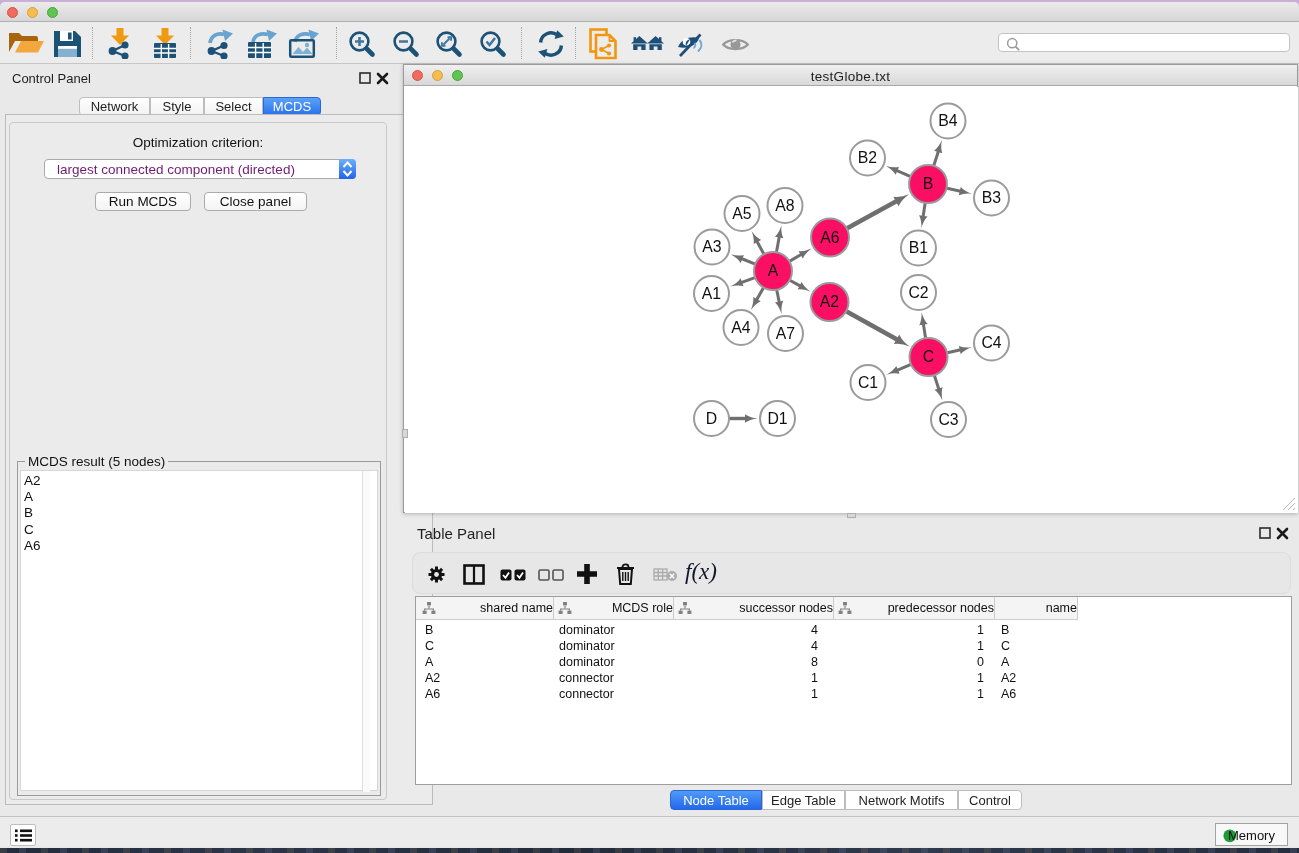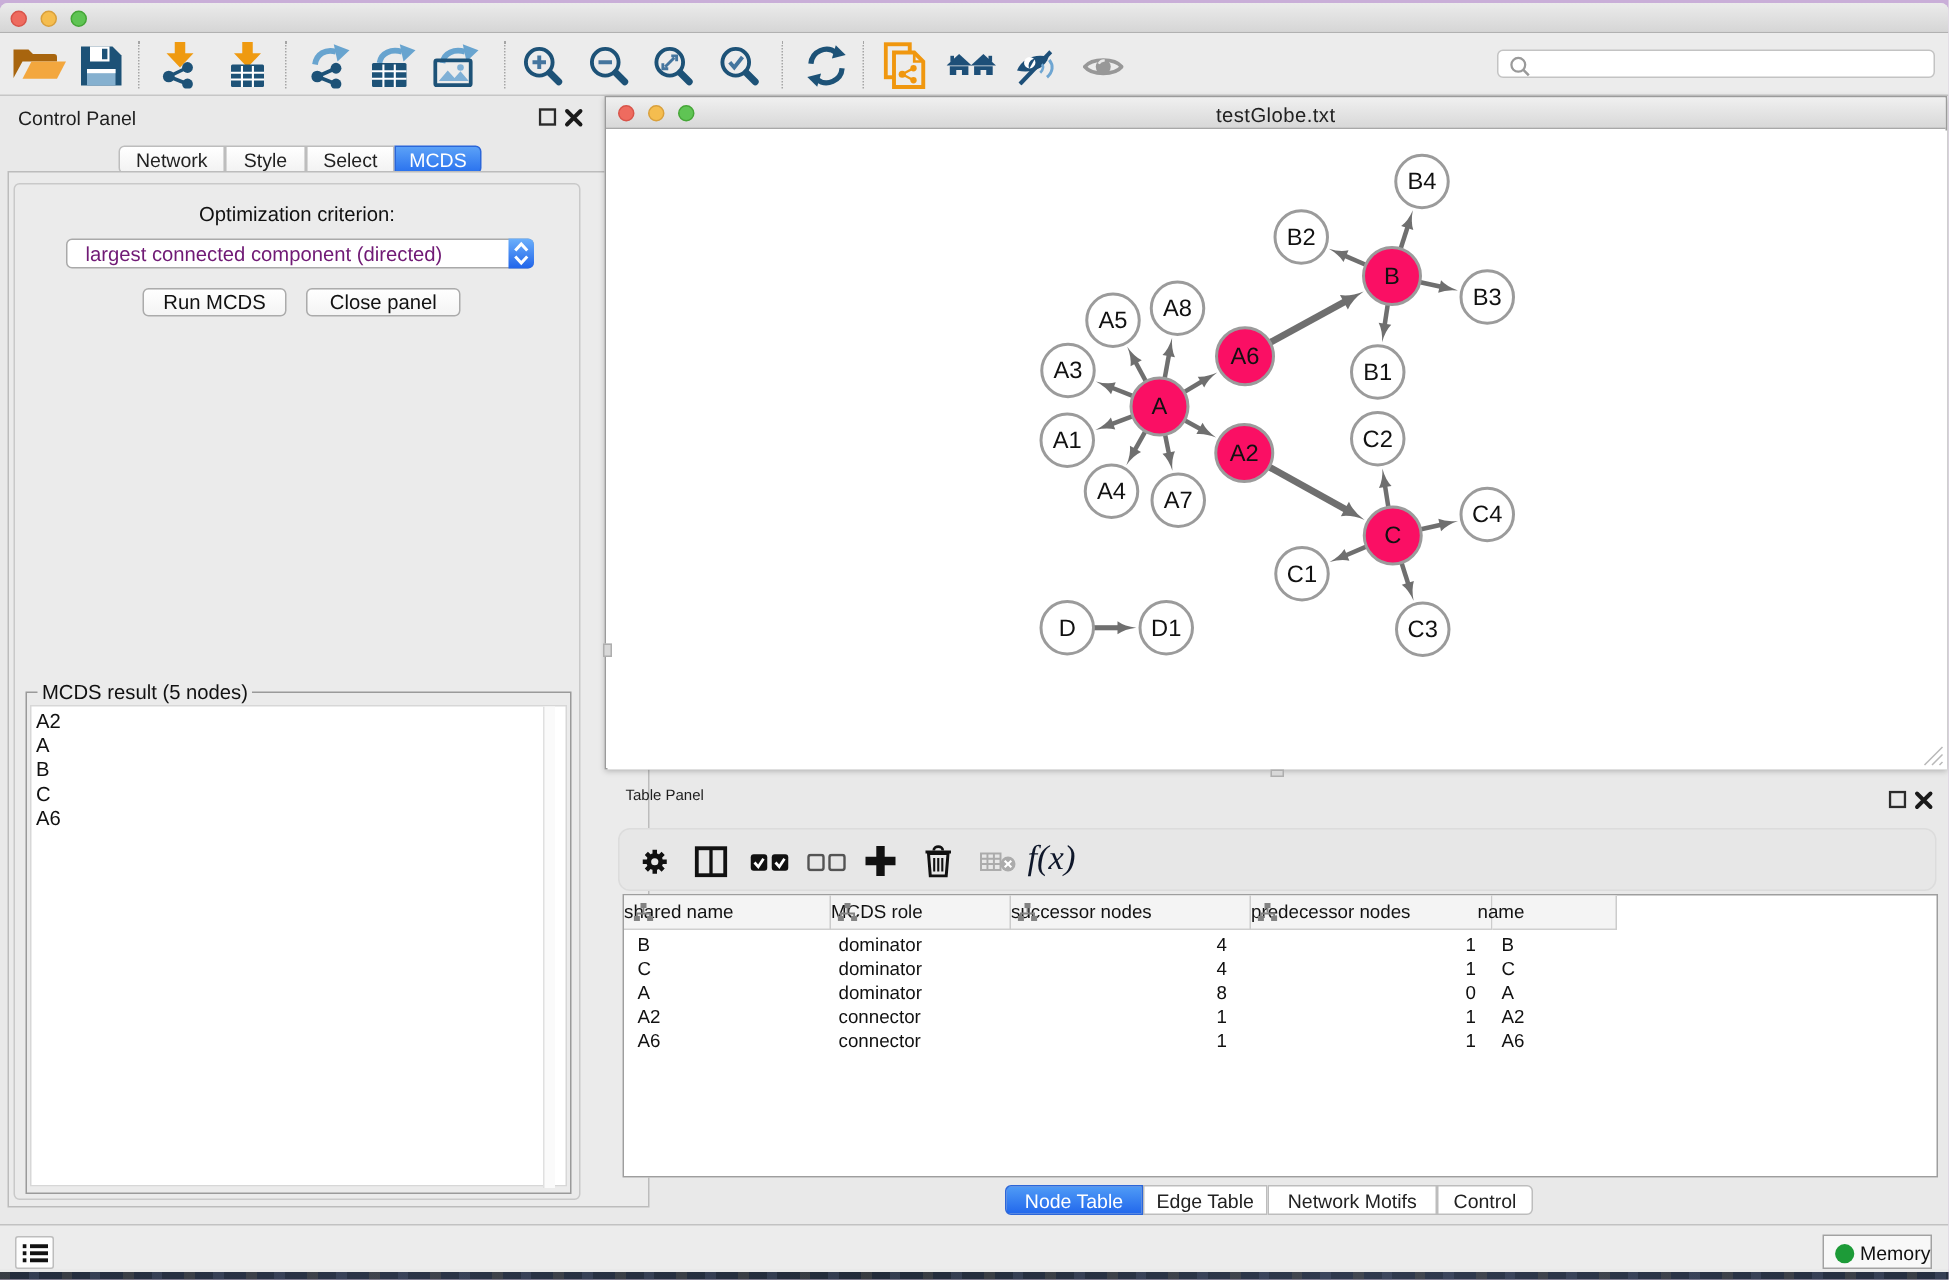--- a/index.html
+++ b/index.html
@@ -63,28 +63,28 @@
 
 #netwin { position:absolute; left:403px; top:62px; width:895px; height:449px;
   background:#fff; border:1px solid #9b9b9b; box-shadow:0 1px 4px rgba(0,0,0,.25); }
 #nw-titlebar { position:absolute; left:0; top:0; width:100%; height:21px;
   background:linear-gradient(#f0f0f0,#d8d8d8); border-bottom:1px solid #a8a8a8; }
 #nw-titlebar .title { position:absolute; width:100%; text-align:center; top:3.5px;
   font-size:13.5px; letter-spacing:0.3px; color:#222; }
 #graph { position:absolute; left:0; top:0; }
 #nw-canvas { position:absolute; left:1px; top:22px; width:893px; height:426px; background:#fff; }
 
-#tp-title { position:absolute; left:417px; top:523px; font-size:10px; color:#1e1e1e; }
+#tp-title { position:absolute; left:417px; top:523px; font-size:15px; color:#1e1e1e; }
 #tp-toolbar { position:absolute; left:412px; top:550px; width:879px; height:42px;
   background:#e7e7e7; border:1px solid #dcdcdc; border-radius:8px; }
 #tp-table { position:absolute; left:415px; top:594px; width:877px; height:189px;
   background:#fff; border:1px solid #9e9e9e; }
 .th { position:absolute; top:0; height:23px; background:#f4f4f4;
   border-right:1px solid #cccccc; border-bottom:1px solid #cfcfcf;
-  font-size:12.5px; color:#111; text-align:left; line-height:23px; }
+  font-size:12.5px; color:#111; text-align:right; line-height:23px; }
 .td { position:absolute; font-size:12.5px; color:#111; height:16px; line-height:16px; }
 .tabb { position:absolute; top:788px; height:20px; font-size:13px; color:#222;
   background:#fff; border:1px solid #bdbdbd; text-align:center; line-height:19px; }
 .tabb.sel { background:linear-gradient(#4f9bf6,#2268ec); color:#fff; border-color:#2b66d9; }
 
 #statusbar { position:absolute; left:0; top:814px; width:100%; height:30px;
   background:#ececec; border-top:1px solid #c2c2c2; }
 #memorybtn { position:absolute; left:1215px; top:6px; width:73px; height:23px;
   background:#f8f8f8; border:1px solid #a2a2a2; font-size:13px; color:#111; }
 #listbtn { position:absolute; left:10px; top:7px; width:26px; height:22px;
@@ -508,18 +508,18 @@
               <rect x="5" y="5.2" width="12" height="2.6"></rect>
         <rect x="0" y="9.9" width="2.6" height="2.6"></rect>
               <rect x="5" y="9.9" width="12" height="2.6"></rect>
       </g>
     </svg>
   </div>
   <div id="memorybtn">
     <svg style="position:absolute;left:7px;top:4.5px" width="14" height="14" viewBox="0 0 14 14">
       <circle cx="6.8" cy="6.8" r="6.4" fill="#1d9b38"></circle>
     </svg>
-    <div style="position:absolute;left:24px;top:4px;">Memory</div>
+    <div style="position:absolute;left:12px;top:4px;">Memory</div>
   </div>
 </div>
 </div>
 <div id="strip-bot"></div>
 </div>
 
 </body></html>

